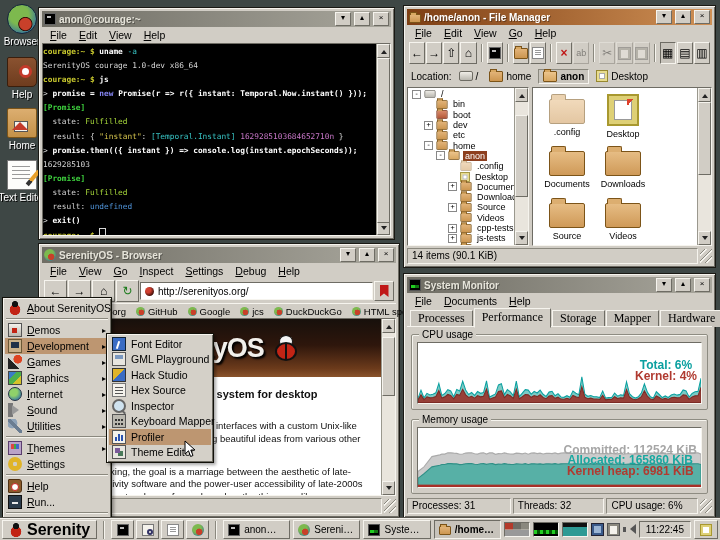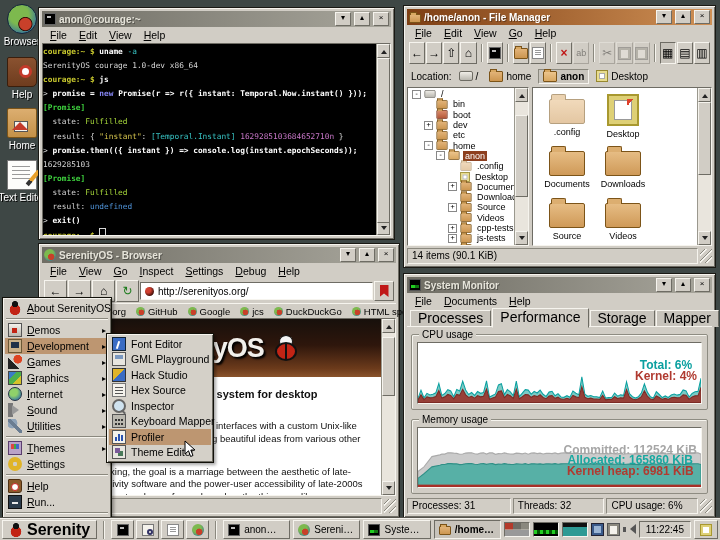--- a/index.html
+++ b/index.html
@@ -139,21 +139,21 @@
   .smi-inspector{border-radius:50%;border:2px solid #666;box-sizing:border-box;background:#cfe2ef;}
   .smi-inspector::after{content:"";position:absolute;right:-2px;bottom:-2px;width:5px;height:2px;background:#666;transform:rotate(45deg);}
   .smi-keyboard{background:#b9b7af;border:1px solid #555;box-sizing:border-box;}
   .smi-keyboard::after{content:"";position:absolute;left:2px;top:4px;width:2px;height:2px;background:#333;box-shadow:3px 0 0 #333,6px 0 0 #333,0 4px 0 #333,3px 4px 0 #333,6px 4px 0 #333;}
   .smi-profiler{background:#f4f2ec;border:1px solid #555;box-sizing:border-box;}
   .smi-profiler::after{content:"";position:absolute;left:2px;bottom:2px;width:2px;height:4px;background:#2a52b0;box-shadow:3px 0 0 #2a52b0,3px -3px 0 #2a52b0,6px 0 0 #2a52b0,6px -2px 0 #2a52b0;}
   .smi-theme-editor{background:#e8e6e0;border:1px solid #555;box-sizing:border-box;}
   .smi-theme-editor::after{content:"";position:absolute;inset:2px 5px 5px 2px;background:#7a5a9a;box-shadow:3px 3px 0 #4a7a5a;}
   
   #system-monitor{left:403px;top:273px;width:313px;height:245px;z-index:13;}
-  .tabrow{flex:none;height:18px;display:flex;align-items:flex-end;padding:0 3px;font-size:14px;position:relative;}
+  .tabrow{flex:none;height:18px;display:flex;align-items:flex-end;padding:0 3px;font-size:12px;position:relative;font-family:Liberation Serif, serif;}
   .tabrow::after{content:"";position:absolute;left:0;right:0;bottom:0;border-top:1px solid #f6f4ee;}
   .tab{padding:1px 7px 2px;border:1px solid;border-color:#f6f4ee #6e6c64 transparent #f6f4ee;background:#c7c3bb;margin-right:1px;height:12px;line-height:12px;}
   .tab.active{background:#d1cdc5;height:15px;line-height:15px;position:relative;z-index:2;border-bottom:1px solid #d1cdc5;margin-bottom:-1px;}
   .group{flex:1;position:relative;border:1px solid #8e8c82;box-shadow:inset 1px 1px 0 #f6f4ee;margin:7px 4px 2px;border-radius:2px;}
   .group-label{position:absolute;top:-6px;left:7px;background:#d1cdc5;padding:0 3px;font-size:10px;z-index:3;}
   .graph{position:absolute;inset:7px 5px 5px;background:#fff;border:1px solid;border-color:#6e6c64 #f6f4ee #f6f4ee #6e6c64;overflow:hidden;}
   .graph svg{position:absolute;inset:0;width:100%;height:100%;}
   .glabels{position:absolute;top:17px;right:4px;text-align:center;font-size:12px;font-weight:bold;line-height:10.5px;z-index:2;}
   
   #taskbar{position:absolute;left:0;bottom:0;width:720px;height:22px;background:#d1cdc5;

